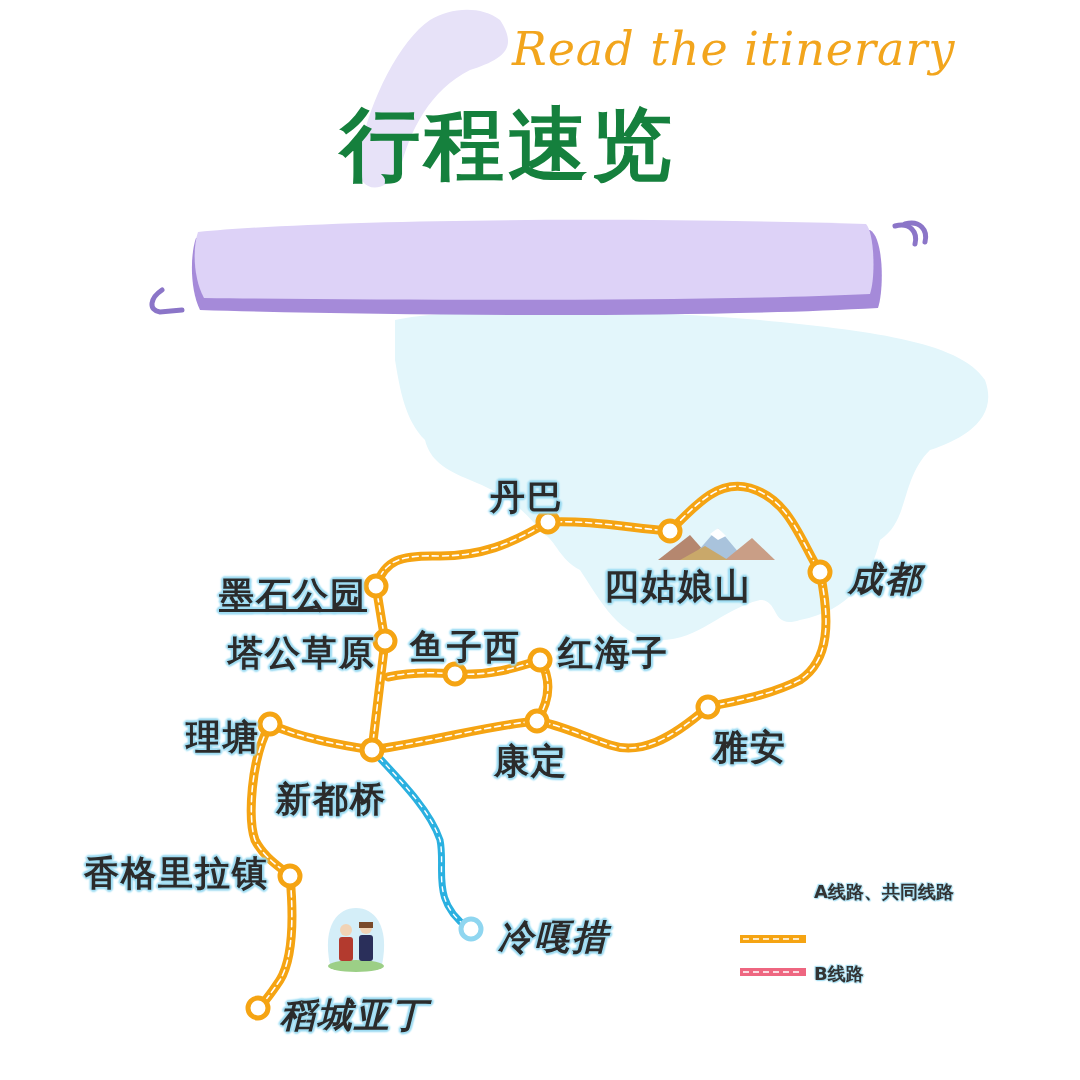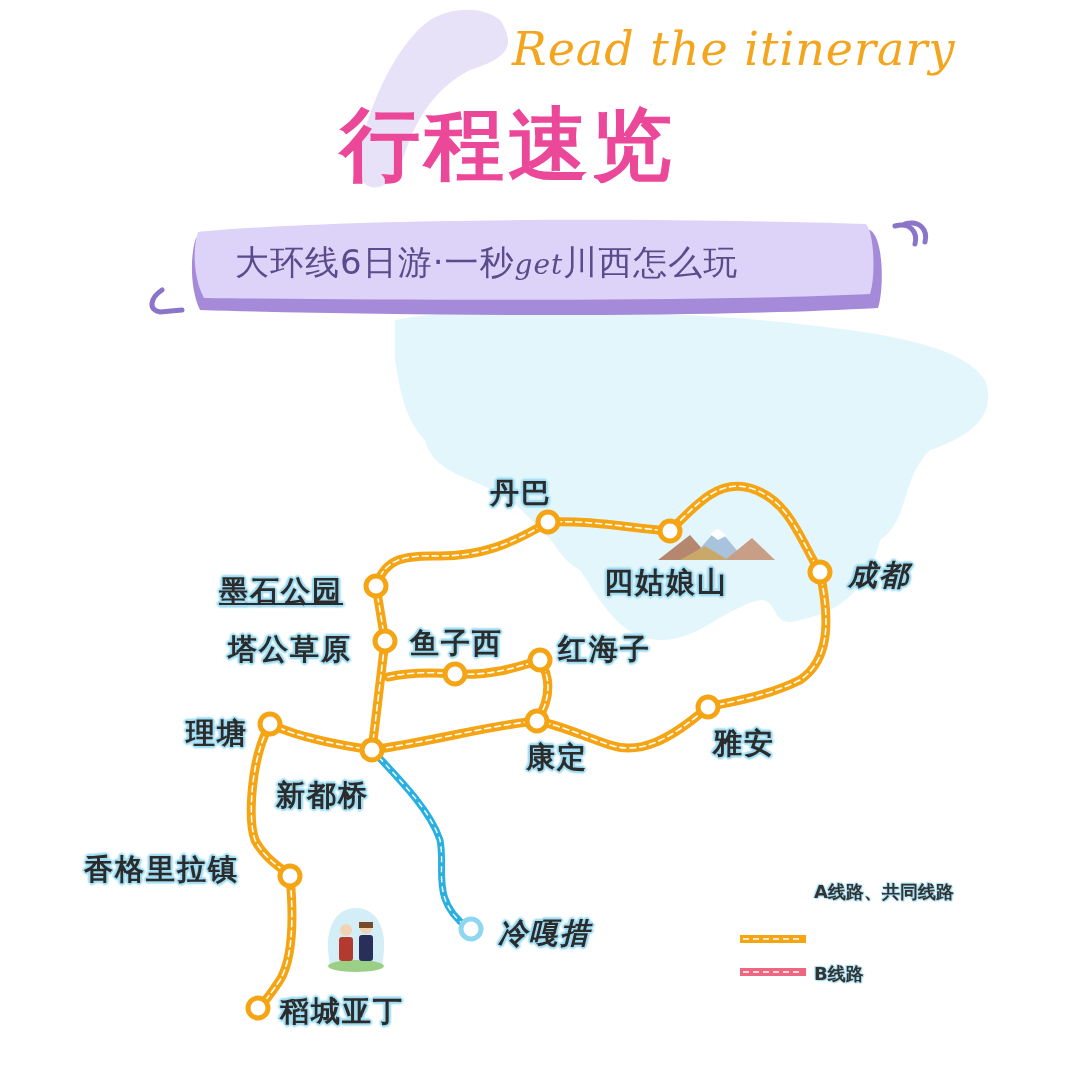--- a/index.html
+++ b/index.html
@@ -1,22 +1,22 @@
 <!DOCTYPE html>
 <html><head>
 <meta charset="utf-8">
 <style>
   html,body{margin:0;padding:0;background:#ffffff;}
   #canvas{position:relative;width:1080px;height:1080px;overflow:hidden;background:#ffffff;font-family:"DejaVu Sans","Liberation Sans",sans-serif;}
   #blob{position:absolute;left:0;top:0;}
   .subtitle-en{position:absolute;left:512px;top:22px;font-family:"DejaVu Serif","Liberation Serif",serif;font-style:italic;font-size:46px;color:#f2a51d;letter-spacing:1px;white-space:nowrap;}
-  .title-cn{position:absolute;left:340px;top:92px;font-size:80px;font-weight:bold;color:#ec4899;letter-spacing:4px;white-space:nowrap;}
+  .title-cn{position:absolute;left:340px;top:92px;font-size:80px;font-weight:bold;color:#15803d;letter-spacing:4px;white-space:nowrap;}
   .banner-text{position:absolute;left:235px;top:240px;font-size:34px;color:#5a4b8c;white-space:nowrap;letter-spacing:1px;}
   .banner-text .get{font-family:"DejaVu Serif","Liberation Serif",serif;font-style:italic;font-size:28px;}
-  .label{position:absolute;font-size:29px;font-weight:bold;color:#2b2b2b;white-space:nowrap;letter-spacing:2px;
+  .label{position:absolute;font-size:35px;font-weight:bold;color:#2b2b2b;white-space:nowrap;letter-spacing:2px;
     text-shadow:0 0 3px #9fdcf2,0 0 3px #9fdcf2,1px 1px 2px #9fdcf2,-1px -1px 2px #9fdcf2,2px 0 2px #9fdcf2,-2px 0 2px #9fdcf2,0 2px 2px #9fdcf2,0 -2px 2px #9fdcf2;}
   .legend-text{position:absolute;font-size:18px;font-weight:bold;color:#333;white-space:nowrap;
     text-shadow:0 0 2px #a8e0f4,0 0 2px #a8e0f4,1px 1px 1px #a8e0f4,-1px -1px 1px #a8e0f4;}
 </style>
 </head>
 <body>
 
 <div id="canvas">
 
   <svg id="blob" width="1080" height="1080">
@@ -91,36 +91,33 @@
     <circle cx="471" cy="929" r="10" fill="#ffffff" stroke="#8fd6f0" stroke-width="5"></circle>
 
     <rect x="740" y="935" width="66" height="8" fill="#f5a413"></rect>
     <line x1="743" y1="939" x2="803" y2="939" stroke="#fff" stroke-width="1.4" stroke-dasharray="6,4"></line>
     <rect x="740" y="968" width="66" height="8" fill="#ee6680"></rect>
     <line x1="743" y1="972" x2="803" y2="972" stroke="#fff" stroke-width="1.4" stroke-dasharray="6,4"></line>
   </svg>
 
   <div class="subtitle-en">Read the itinerary</div>
   <div class="title-cn">行程速览</div>
-  <div class="banner-text">
-    <span>大环线6日游·一秒</span><span class="get">get</span><span>川西怎么玩</span>
-  </div>
 
   <div class="label" style="left:490px;top:474px;">丹巴</div>
   <div class="label" style="left:604px;top:563px;">四姑娘山</div>
   <div class="label" style="left:848px;top:556px;font-style:italic;">成都</div>
   <div class="label" style="left:219px;top:572px;text-decoration:underline;">墨石公园</div>
   <div class="label" style="left:228px;top:630px;">塔公草原</div>
   <div class="label" style="left:410px;top:624px;">鱼子西</div>
   <div class="label" style="left:558px;top:630px;">红海子</div>
   <div class="label" style="left:186px;top:714px;">理塘</div>
-  <div class="label" style="left:494px;top:738px;margin-left:32px;">康定</div>
+  <div class="label" style="left:494px;top:738px;">康定</div>
   <div class="label" style="left:705px;top:724px;margin-left:8px;">雅安</div>
   <div class="label" style="left:276px;top:776px;">新都桥</div>
   <div class="label" style="left:84px;top:850px;">香格里拉镇</div>
   <div class="label" style="left:498px;top:914px;font-style:italic;">冷嘎措</div>
-  <div class="label" style="left:280px;top:992px;">稻城亚丁</div>
+  <div class="label" style="left:280px;top:992px;font-style:italic;">稻城亚丁</div>
 
   <div>
     <div class="legend-text" style="left:814px;top:880px;">A线路、共同线路</div>
     <div class="legend-text" style="left:814px;top:962px;">B线路</div>
   </div>
 </div>
 
 </body></html>

